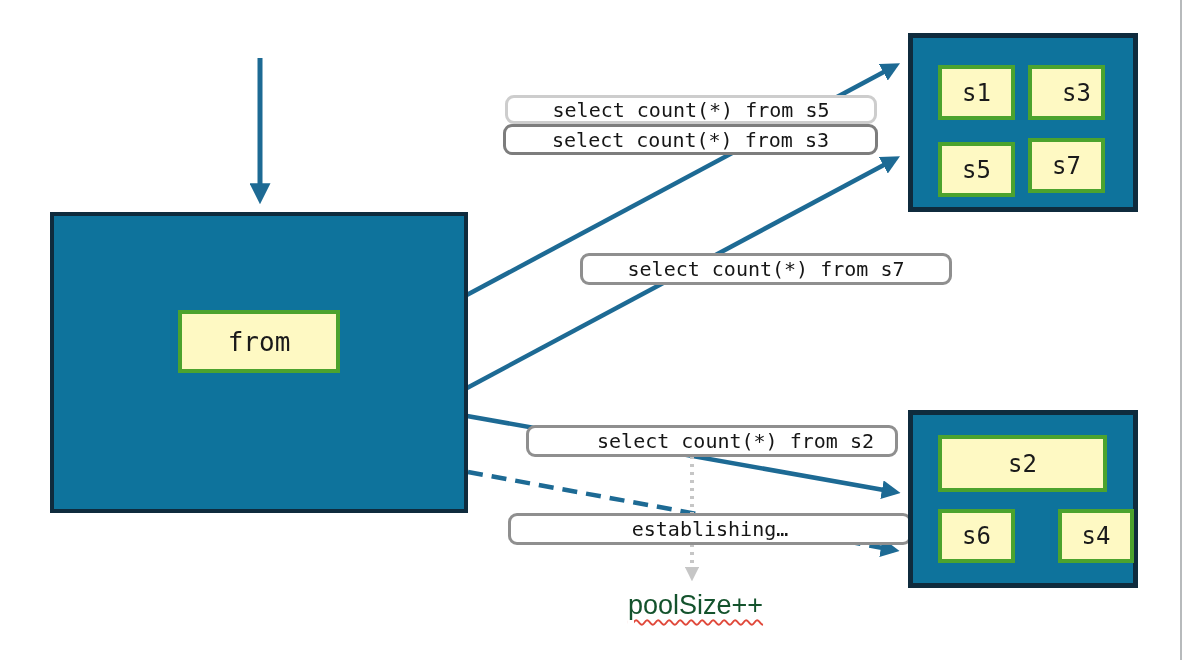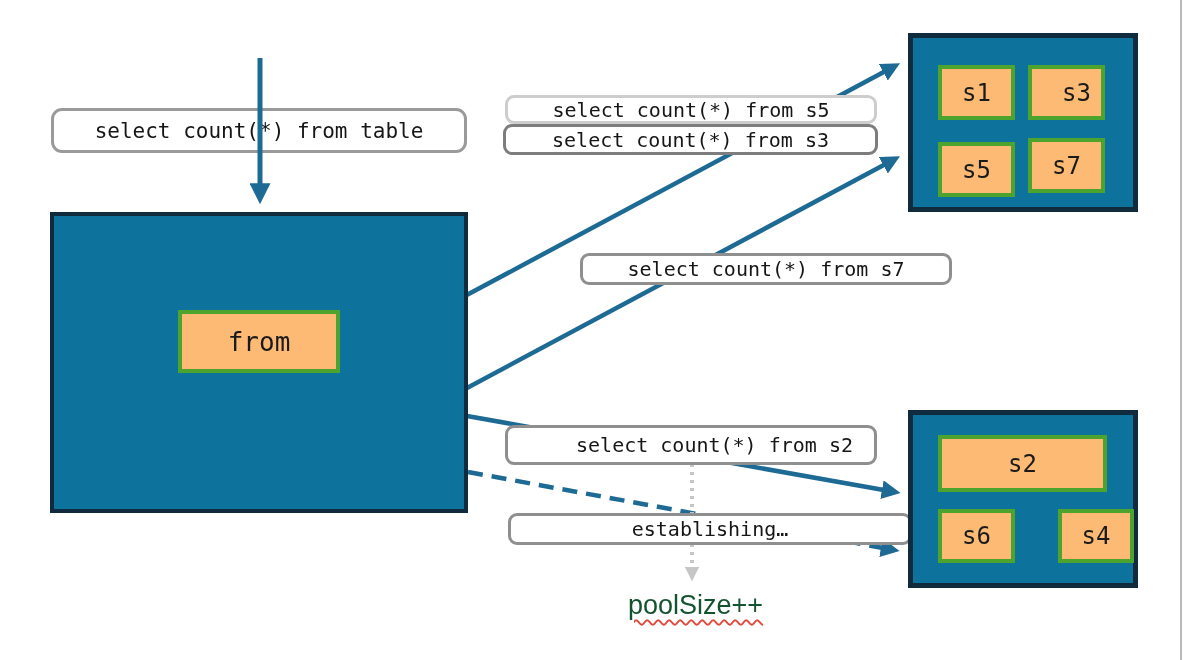--- a/index.html
+++ b/index.html
@@ -17,33 +17,33 @@
   .qlabel{
     position:absolute;z-index:2;box-sizing:border-box;background:#ffffff;
     border:3px solid #8F8F8F;border-radius:9px;
     display:flex;align-items:center;justify-content:center;
     color:#161616;font-size:20px;white-space:nowrap;
   }
   .lbl-table{left:51px;top:108px;width:416px;height:45px;font-size:21px;border-color:#9A9A9A;border-radius:11px;}
   .lbl-s5{left:505px;top:95px;width:372px;height:29px;border-color:#CDCDCD;z-index:2;}
   .lbl-s3{left:503px;top:124px;width:375px;height:31px;border-color:#7D7D7D;z-index:2;}
   .lbl-s7{left:580px;top:253px;width:372px;height:32px;}
-  .lbl-s2{left:505px;top:425px;width:372px;height:40px;padding-left:47px;}
+  .lbl-s2{left:526px;top:425px;width:372px;height:32px;padding-left:47px;}
   .lbl-est{left:508px;top:513px;width:404px;height:32px;}
 
   .pool{
     position:absolute;z-index:2;box-sizing:border-box;
     background:#0E739C;border:5px solid #0F2B3D;
   }
   .tablebox{left:50px;top:212px;width:418px;height:301px;border-width:4px;}
   .pool-top{left:908px;top:33px;width:230px;height:179px;}
   .pool-bottom{left:908px;top:410px;width:230px;height:178px;}
 
   .slot{
-    position:absolute;box-sizing:border-box;background:#fdba74;
+    position:absolute;box-sizing:border-box;background:#fef9c3;
     border:4px solid #4CA32E;display:flex;align-items:center;justify-content:center;
     color:#1A1A1A;font-size:24px;
   }
   .table-slot{left:124px;top:94px;width:162px;height:63px;font-size:26px;}
   .sl-a{left:25px;top:27px;width:77px;height:55px;}
   .sl-b{left:115px;top:27px;width:77px;height:55px;padding-left:20px;}
   .sl-c{left:25px;top:104px;width:77px;height:55px;}
   .sl-d{left:115px;top:100px;width:77px;height:55px;}
   .sl-wide{left:25px;top:20px;width:169px;height:57px;}
   .sl-e{left:25px;top:94px;width:77px;height:54px;}
@@ -70,21 +70,20 @@
         <path d="M0,0 L10,5 L0,10 z" fill="#C6C6C6"></path>
       </marker>
     </defs>
     <line class="arrow" x1="463" y1="297" x2="895" y2="66" marker-end="url(#mblue)"></line>
     <line class="arrow" x1="467" y1="388" x2="895" y2="159" marker-end="url(#mblue)"></line>
     <line class="arrow" x1="467" y1="416" x2="895" y2="492" marker-end="url(#mblue)"></line>
     <line class="arrow arrow-dashed" x1="468" y1="472" x2="894" y2="550" marker-end="url(#mblue)"></line>
     <line class="arrow-dotted" x1="692" y1="440" x2="692" y2="577" marker-end="url(#mgray)"></line>
   </svg>
 
-  <div class="qlabel lbl-table">select count(*) from table</div>
   <div class="qlabel lbl-s5">select count(*) from s5</div>
   <div class="qlabel lbl-s3">select count(*) from s3</div>
   <div class="qlabel lbl-s7">select count(*) from s7</div>
   <div class="qlabel lbl-s2">select count(*) from s2</div>
   <div class="qlabel lbl-est">establishing…</div>
 
   <svg class="layer z3" viewBox="0 0 1184 660">
     <line class="arrow-top" x1="260" y1="58" x2="260" y2="198" marker-end="url(#mblue)"></line>
   </svg>
 

